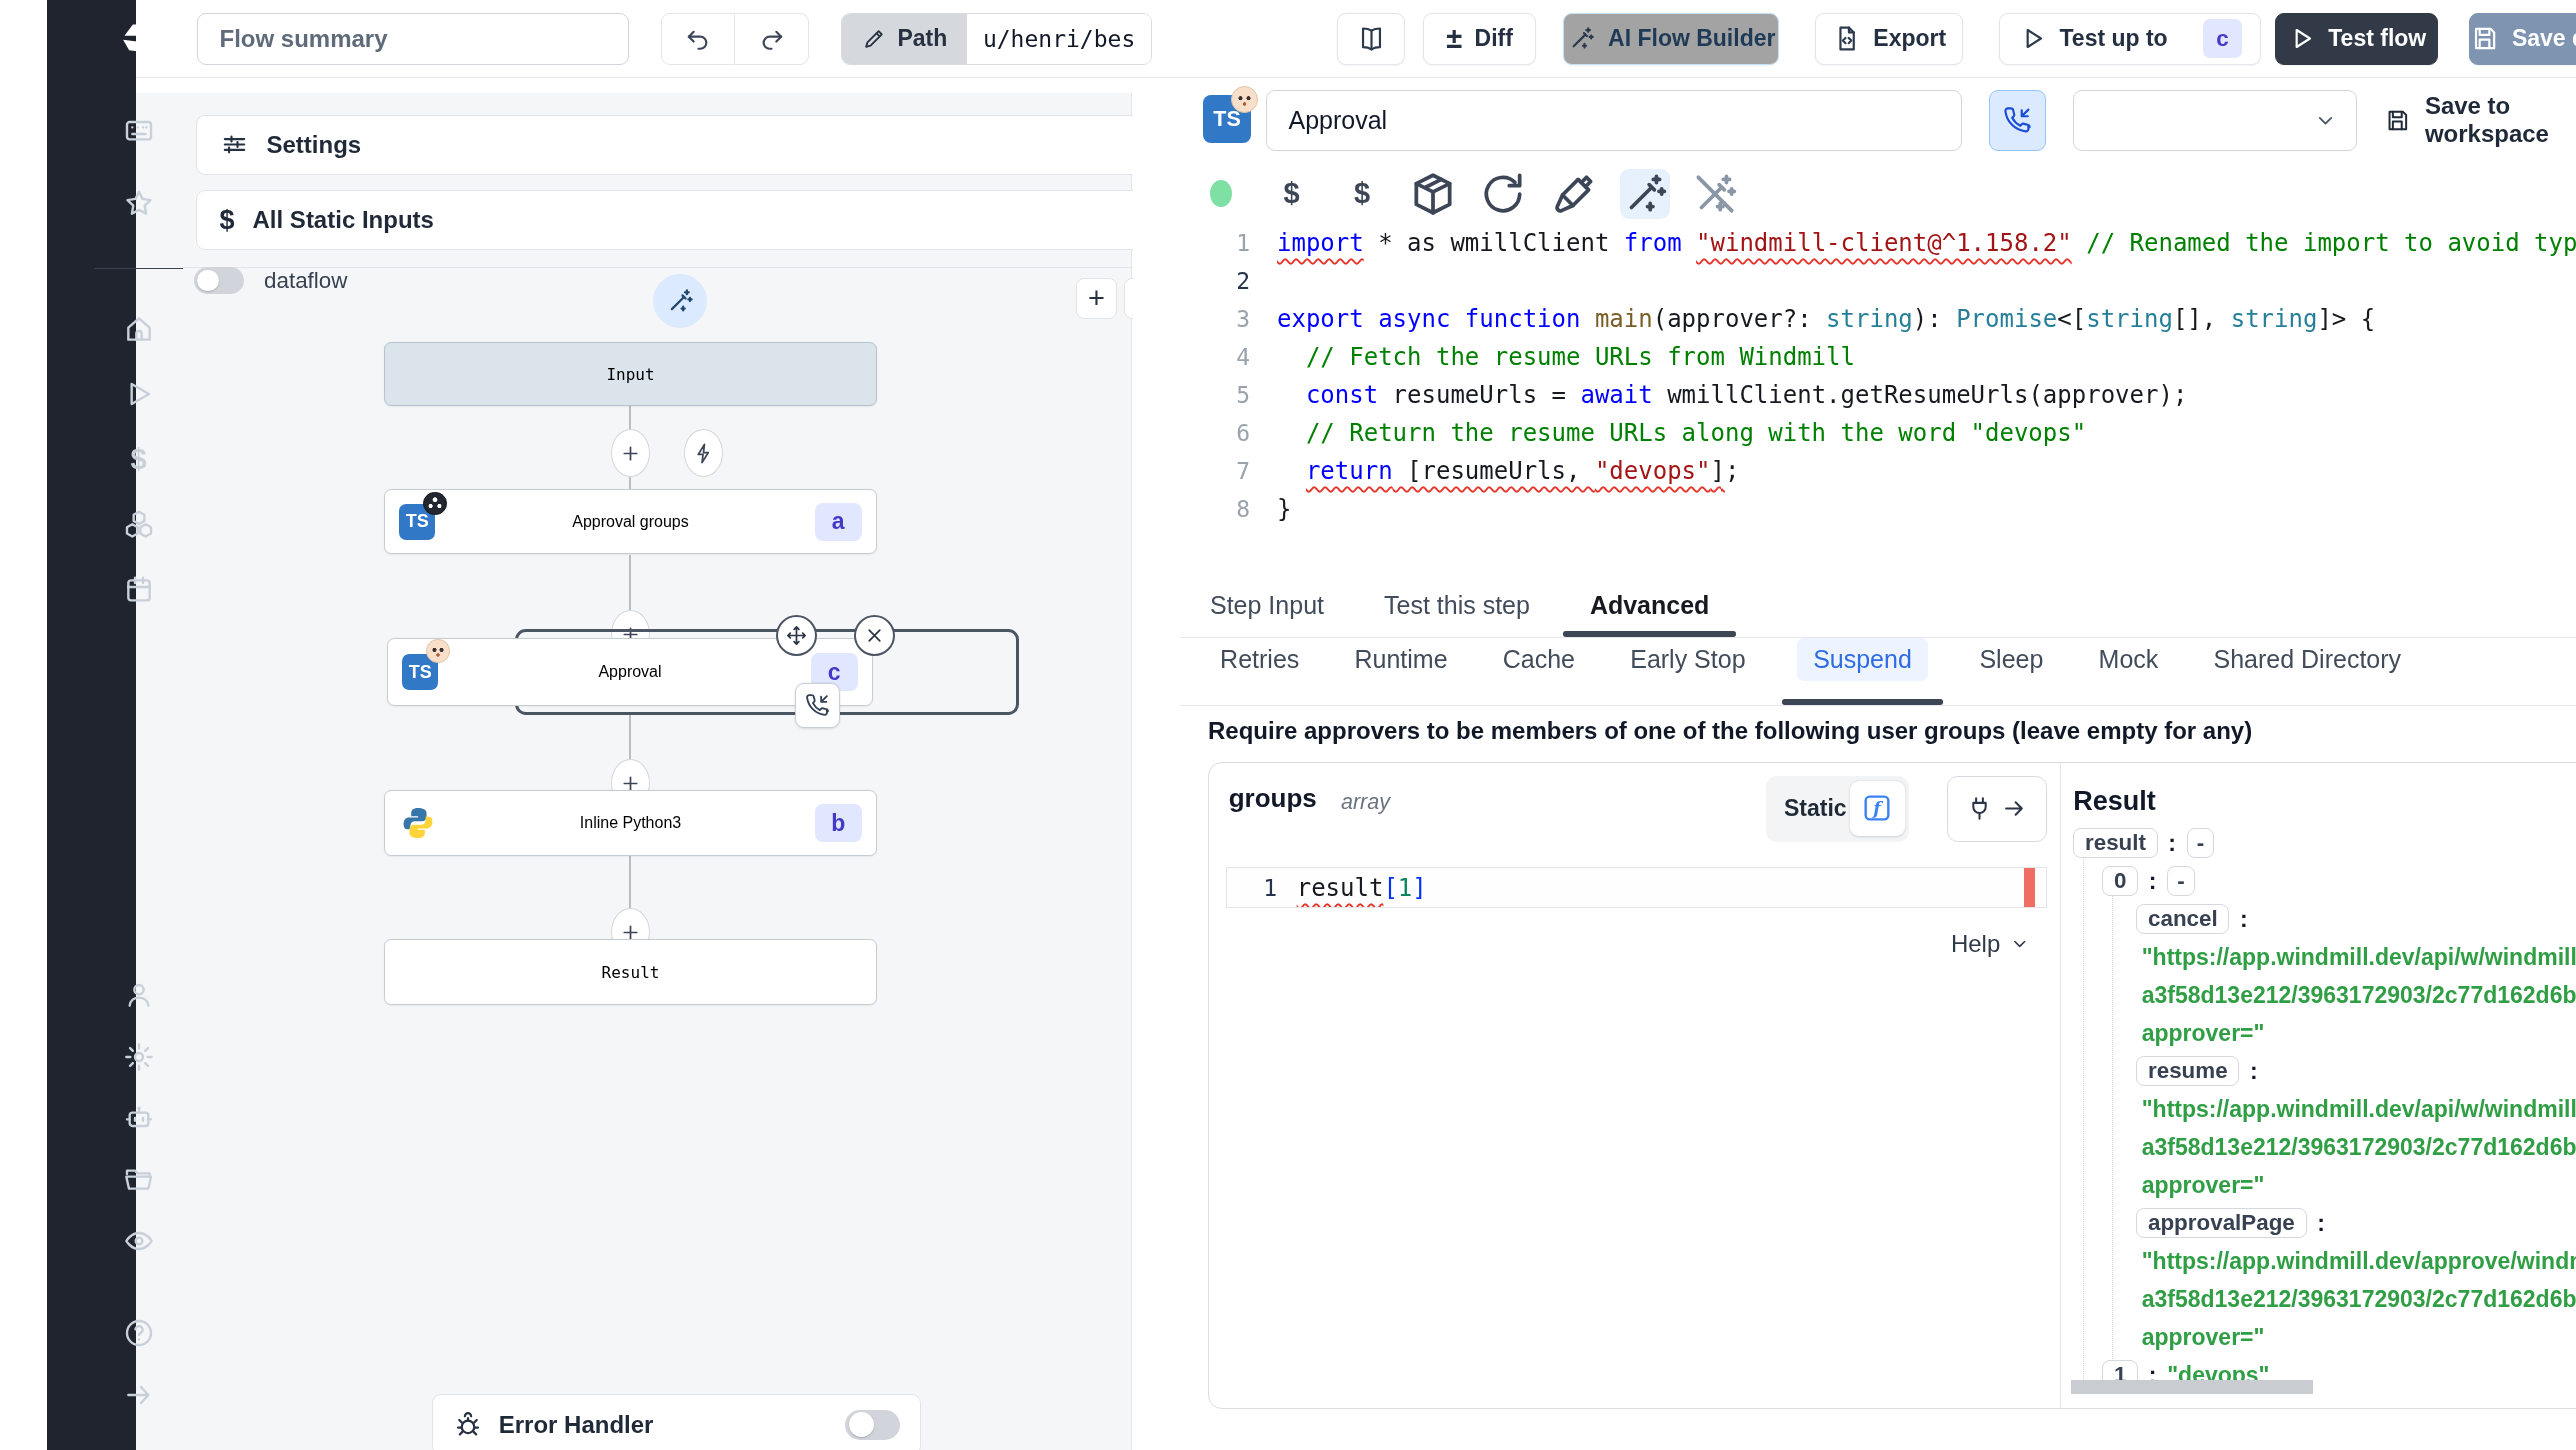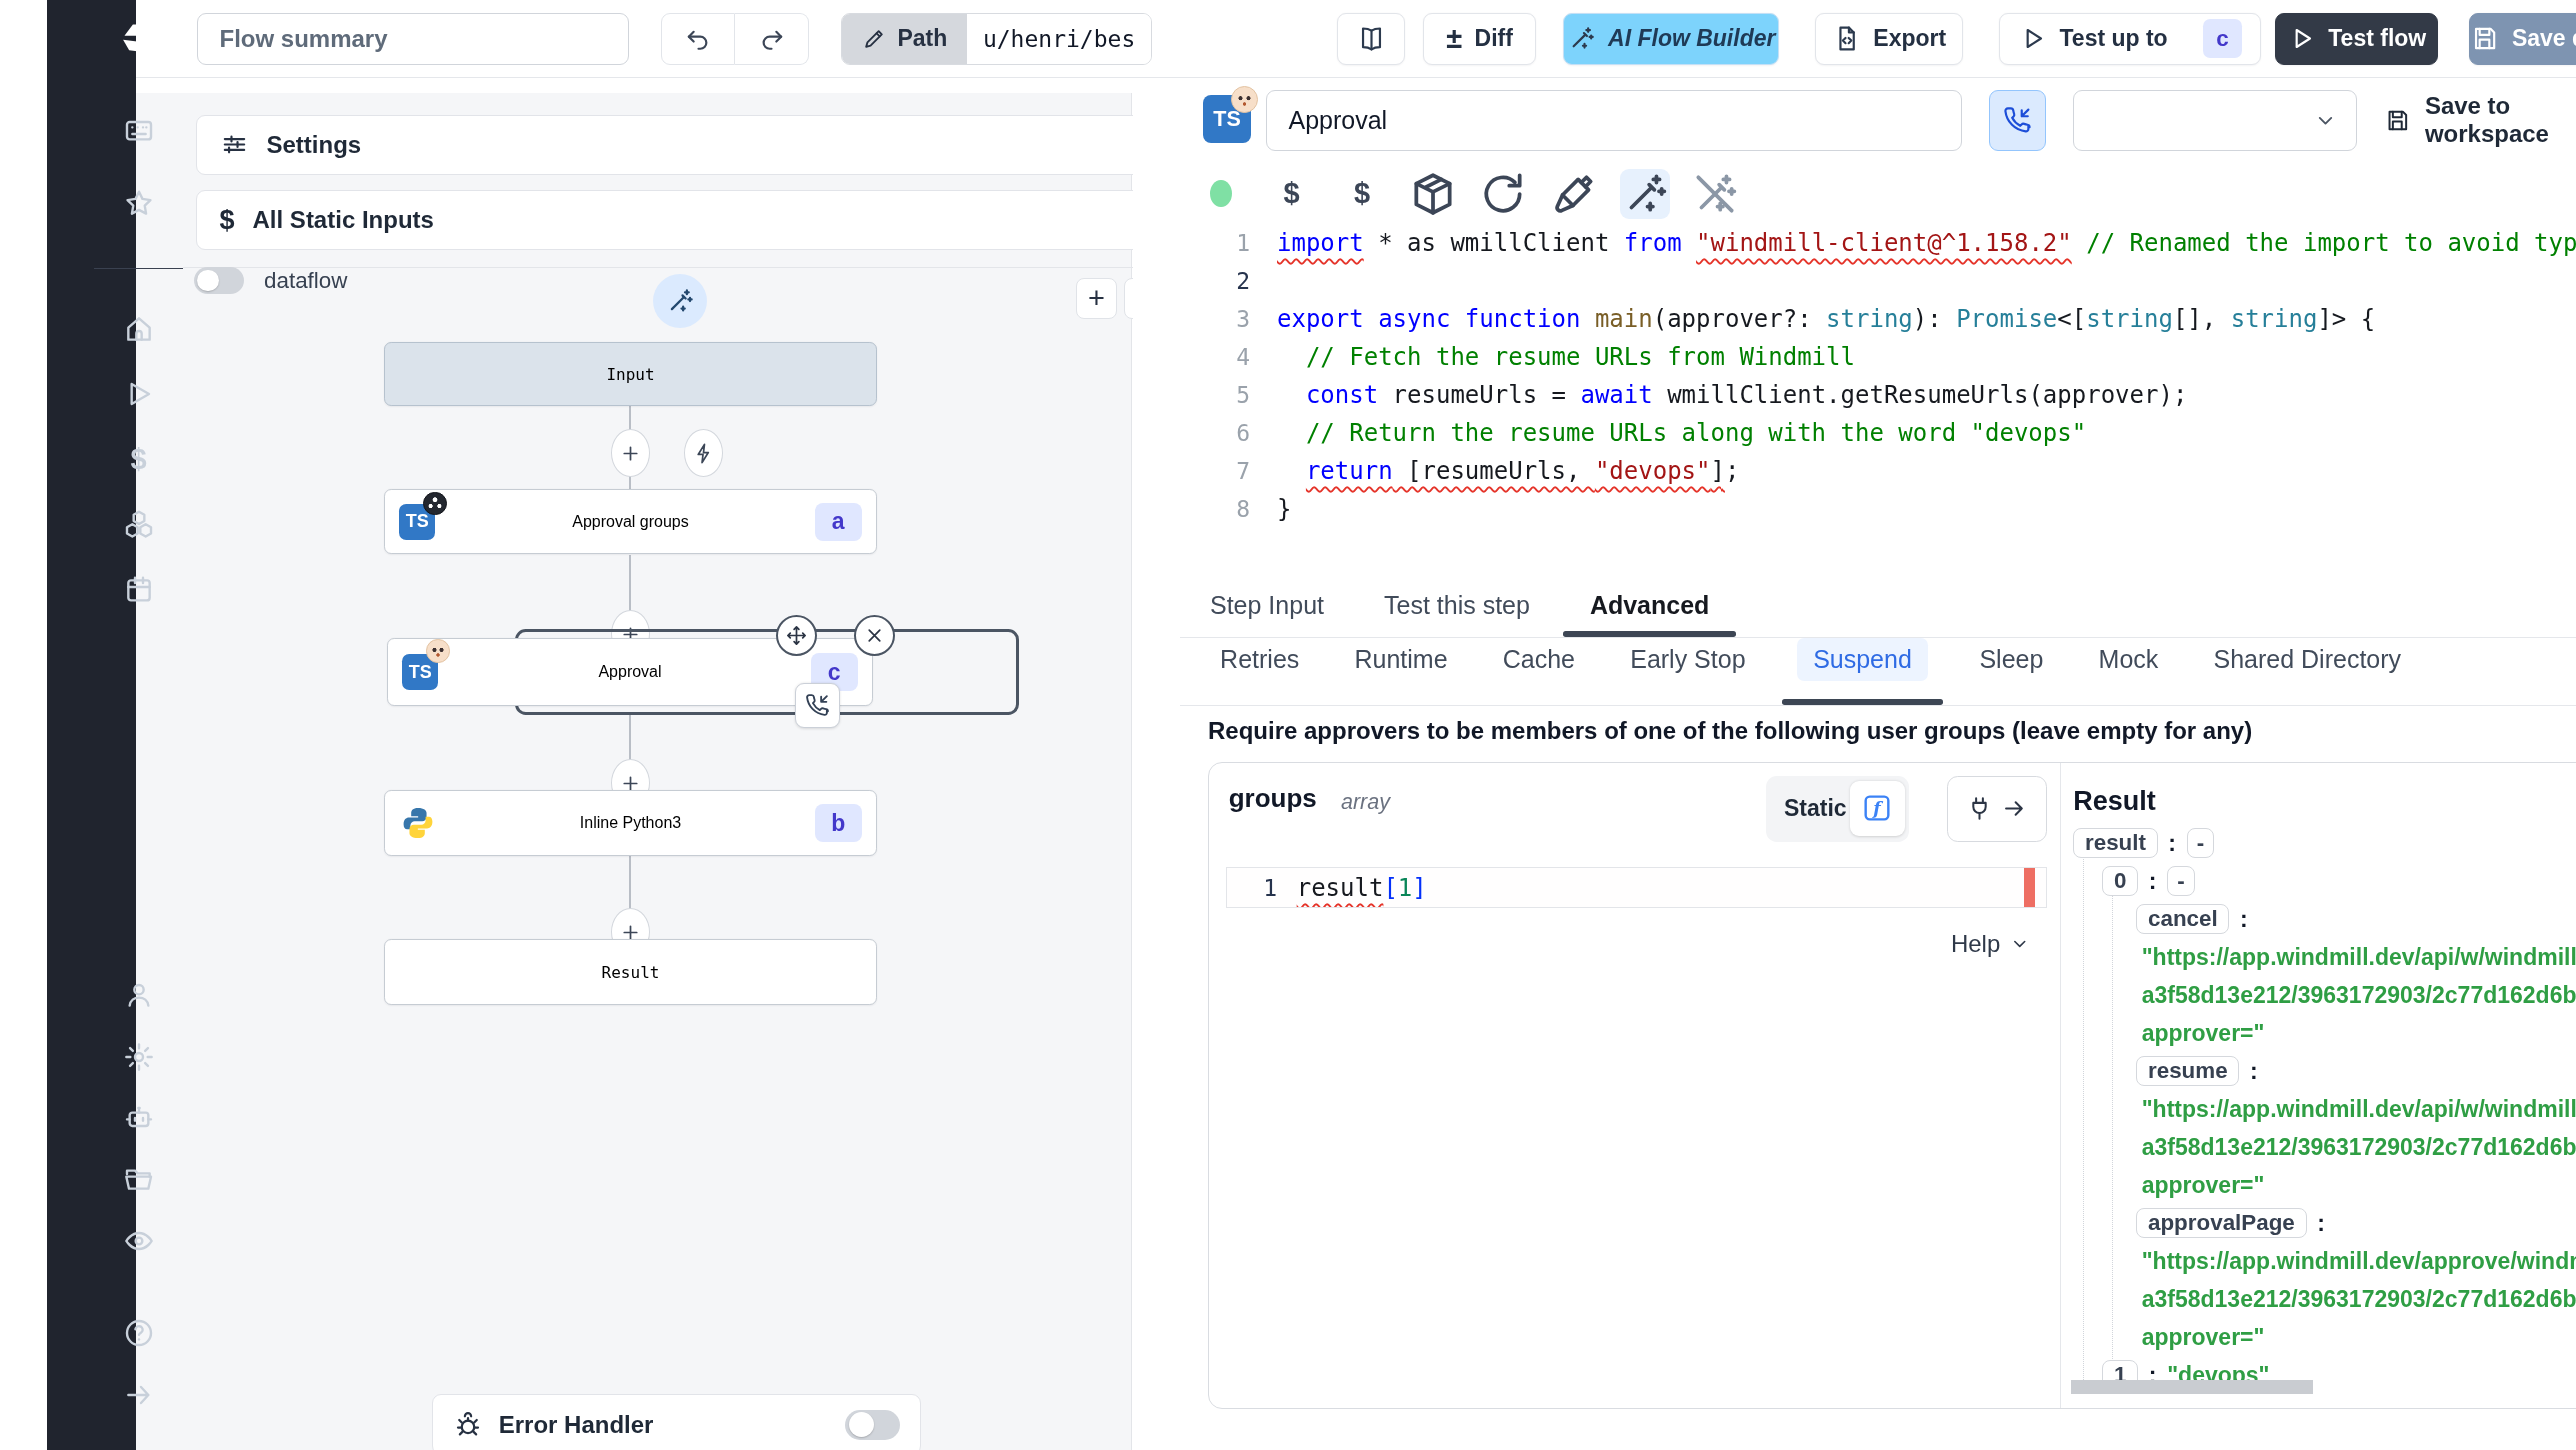--- a/index.html
+++ b/index.html
@@ -24,21 +24,21 @@
   #undo-group .half:first-child{border-radius:9px 0 0 9px;}
   #undo-group .half:last-child{border-radius:0 9px 9px 0;border-left:none;}
   #undo-group .icon{width:29px;height:29px;color:#3c4657;}
   #path-group{left:747px;top:12.5px;height:52px;display:flex;border:0.9px solid #d8dbe0;border-radius:9px;overflow:hidden;box-sizing:border-box;}
   #path-left{background:#d5d8dd;display:flex;align-items:center;gap:10.7px;padding:0 19.7px;font-size:23px;font-weight:700;color:#273142;}
   #path-left .icon{width:25px;height:25px;}
   #path-right{background:#fff;display:flex;align-items:center;padding:0 16px;font-size:23px;color:#111827;}
   .chip-c{background:#e0e7ff;color:#4338ca;font-weight:700;border-radius:7.2px;width:39px;height:39px;
     display:flex;align-items:center;justify-content:center;font-size:22.4px;}
   .pm{font-size:29px;font-weight:600;line-height:1;}
-  #ai-builder{background:#7dd3fc;border-color:#c4e0f6;color:#1f3a56;font-style:italic;}
+  #ai-builder{background:#a3a3a3;border-color:#c4e0f6;color:#1f3a56;}
   #test-flow{background:#333a47;border-color:#333a47;color:#fff;}
   #test-flow .icon{color:#fff;}
   #save-draft{background:#7e94b1;border-color:#7e94b1;color:#fff;}
   #save-draft .icon{color:#fff;}
   #save-shortcut{background:#edf1f6;color:#3b4a61;font-size:21.5px;font-weight:700;border-radius:7.2px;
      height:38px;min-width:48px;display:flex;align-items:center;justify-content:center;padding:0 9px;}
 
   
   #sidebar{left:0;top:0;width:89px;height:1451px;background:#20242e;z-index:6;}
   #logo{left:0;top:0;width:89px;height:77px;display:flex;align-items:center;justify-content:center;}

